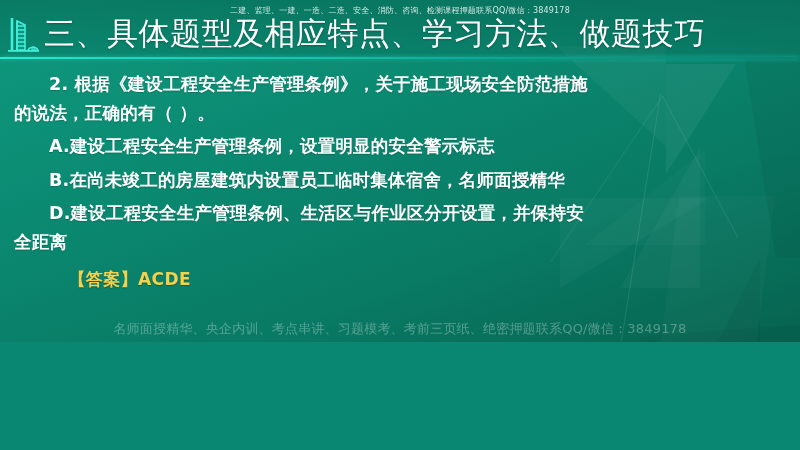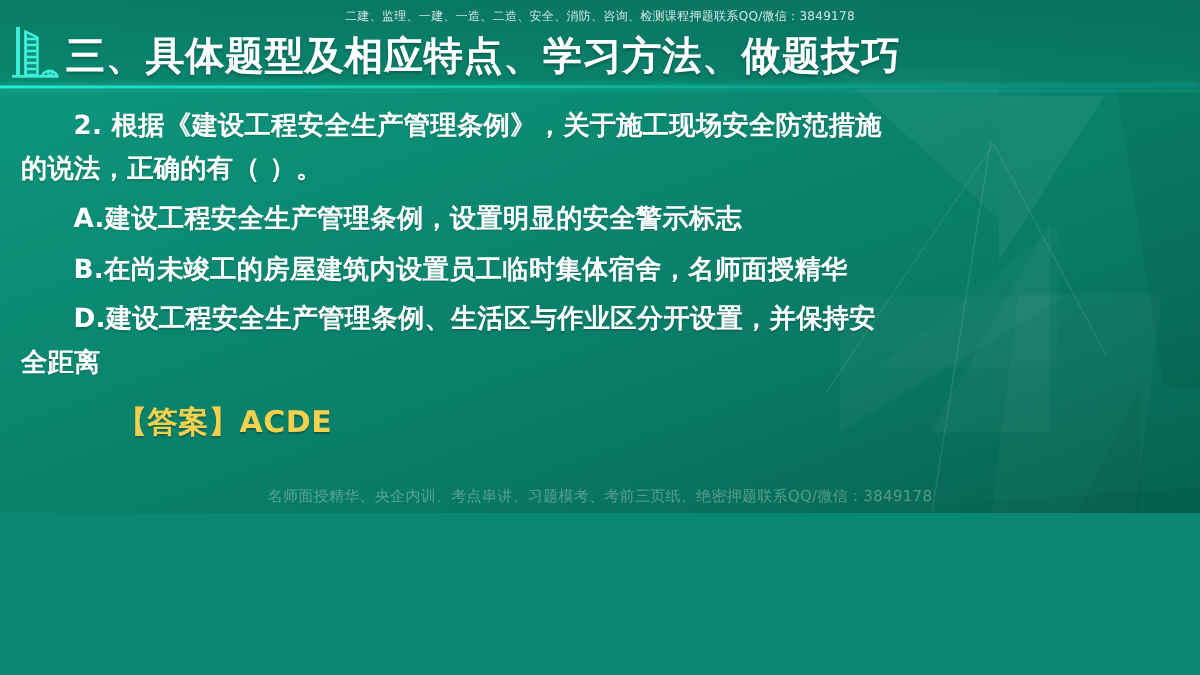--- a/index.html
+++ b/index.html
@@ -54,47 +54,47 @@
   .header{position:absolute;top:0;left:0;width:800px;height:60px;
       background:linear-gradient(180deg,rgba(6,98,80,0.55) 0%,rgba(7,110,92,0.35) 100%);}
   .watermark-top{
       position:absolute;top:5px;left:0;width:800px;text-align:center;
       font-size:8px;letter-spacing:0.2px;color:rgba(255,255,255,0.82);
       white-space:nowrap;font-family:"DejaVu Sans",sans-serif;}
   .title-row{position:absolute;top:14px;left:6px;display:flex;align-items:flex-end;height:42px;}
   .tower-icon{width:34px;height:44px;flex:0 0 34px;}
   .title-text{
       margin-left:4px;margin-bottom:1px;
-      font-size:26px;font-weight:bold;color:#ffffff;
+      font-size:31px;font-weight:normal;color:#ffffff;
       letter-spacing:0.5px;white-space:nowrap;
       font-family:"DejaVu Sans",sans-serif;
       text-shadow:0 1px 2px rgba(0,0,0,0.25);}
   .accent-line{
       position:absolute;top:57px;left:0;width:800px;height:2px;
       background:linear-gradient(90deg,#22f0d8 0%,#17dcc4 14%,#0fc6b0 38%,#0aa893 62%,#0a8f7c 85%,#0a8474 100%);
       box-shadow:0 0 4px rgba(40,240,215,0.55);}
 
   
   .content{position:absolute;top:70px;left:0;width:800px;padding:0 14px 0 14px;box-sizing:border-box;}
   .para{
       color:#ffffff;font-size:17.5px;font-weight:bold;line-height:1.63;
       letter-spacing:0.2px;margin:0 0 5px 0;
       font-family:"DejaVu Sans",sans-serif;
       text-shadow:0 1px 1px rgba(0,0,0,0.18);
       max-width:575px;}
   .para.indent{text-indent:2em;}
   .answer{
-      color:#f3d14e;font-size:20px;font-weight:bold;
+      color:#f3d14e;font-size:17px;font-weight:bold;
       letter-spacing:0.4px;margin:12px 0 0 0;text-indent:3.2em;
       font-family:"DejaVu Sans",sans-serif;
       text-shadow:0 1px 1px rgba(0,0,0,0.25);}
 
   .watermark-bottom{
       position:absolute;bottom:4px;left:0;width:800px;text-align:center;
-      font-size:10px;letter-spacing:0.2px;color:rgba(255,255,255,0.30);
+      font-size:13px;letter-spacing:0.2px;color:rgba(255,255,255,0.30);
       white-space:nowrap;font-family:"DejaVu Sans",sans-serif;}
 </style>
 </head>
 <body>
 
 <div class="slide">
 
   <div class="poly p1"></div>
   <div class="poly p2"></div>
   <div class="poly p3"></div>

